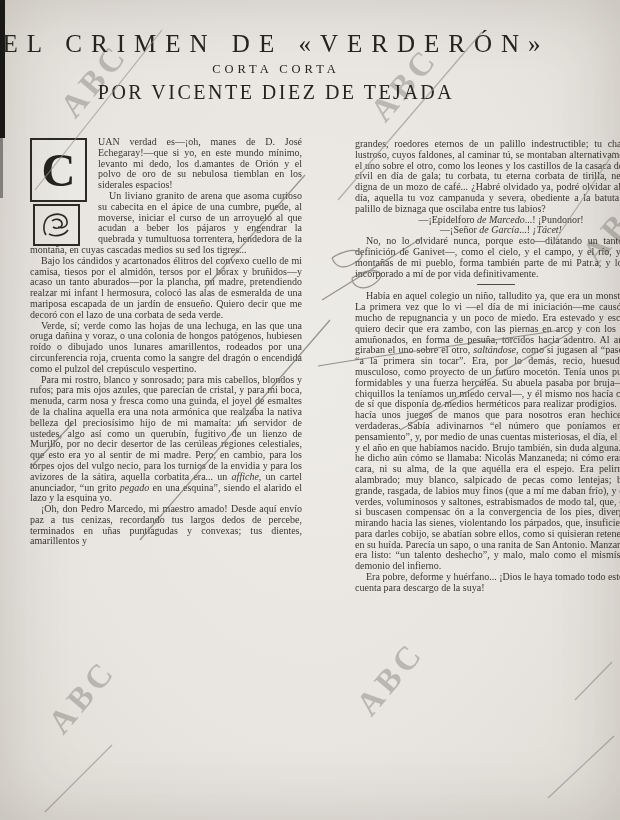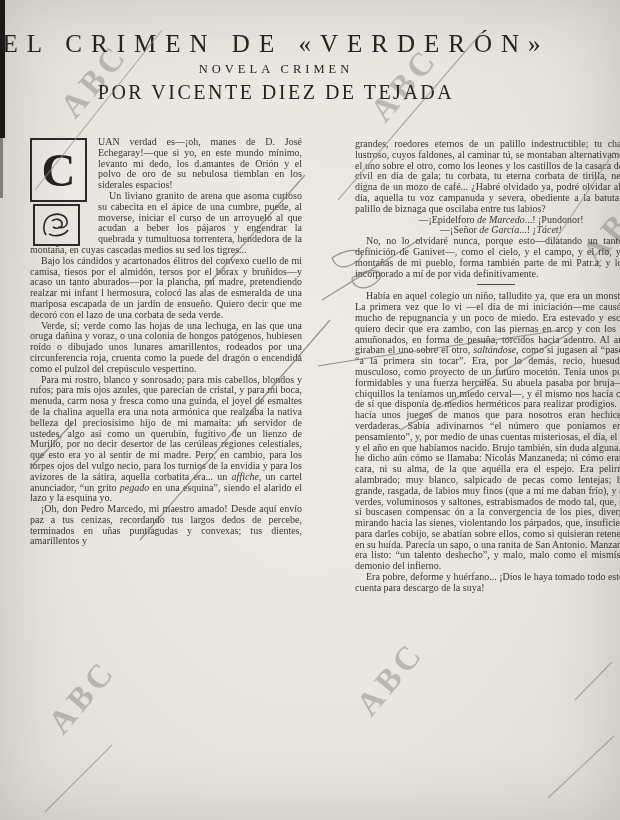--- a/index.html
+++ b/index.html
@@ -61,21 +61,21 @@
   <div class="edge-bar2"></div>
 
   <div class="wm wm1">ABC</div>
   <div class="wm wm2">ABC</div>
   <div class="wm wm3">ABC</div>
   <div class="wm wm4">ABC</div>
   <div class="wm wm5">ABC</div>
 
   <div class="header">
     <div class="title">EL CRIMEN DE «VERDERÓN»</div>
-    <div class="subtitle">NOVELA CRIMEN</div>
+    <div class="subtitle">CORTA CORTA</div>
     <div class="byline">POR VICENTE DIEZ DE TEJADA</div>
   </div>
 
   <div class="col col-left">
     <div class="dropcap-wrap">
       <div class="dropcap-box">
         <span class="dropcap-letter">C</span>
       </div>
       <div class="ornament-box">
         <svg width="33" height="28" viewBox="0 0 33 28">
@@ -83,21 +83,21 @@
             <path d="M6 24 C2 18 4 8 10 5 C18 1 26 4 27 10 C28 15 23 18 18 16"></path>
             <path d="M9 23 C14 26 24 25 28 19"></path>
             <path d="M12 10 C15 7 21 8 22 12 C23 16 17 19 13 16"></path>
           </g>
         </svg>
       </div>
     </div>
     <p class="noindent">UAN verdad es—¡oh, manes de D. José Echegaray!—que si yo, en este mundo mínimo, levanto mi dedo, los d.amantes de Orión y el polvo de oro de su nebulosa tiemblan en los siderales espacios!</p>
     <p>Un liviano granito de arena que asoma curioso su cabecita en el ápice de una cumbre, puede, al moverse, iniciar el curso de un arroyuelo al que acudan a beber los pájaros y engendrar la quebrada y tumultuosa torrentera, hendedora de la montaña, en cuyas cascadas medios su sed los tigres...</p>
     <p>Bajo los cándidos y acartonados élitros del convexo cuello de mi camisa, tiesos por el almidón, tersos por el bórax y bruñidos—y acaso un tanto aburados—por la plancha, mi madre, pretendiendo realzar mi infant l hermosura, colocó las alas de esmeralda de una mariposa escapada de un jardín de ensueño. Quiero decir que me decoró con el lazo de una corbata de seda verde.</p>
-    <p>Verde, sí; verde como las hojas de una lechuga, en las que una oruga dañina y voraz, o una colonia de hongos patógenos, hubiesen roído o dibujado unos lunares amarillentos, rodeados por una circunferencia roja, cruenta como la puede del dragón o encendida como el pulzol del crepúsculo vespertino.</p>
+    <p>Verde, sí; verde como las hojas de una lechuga, en las que una oruga dañina y voraz, o una colonia de hongos patógenos, hubiesen roído o dibujado unos lunares amarillentos, rodeados por una circunferencia roja, cruenta como la sangre del dragón o encendida como el pulzol del crepúsculo vespertino.</p>
     <p>Para mi rostro, blanco y sonrosado; para mis cabellos, blondos y rufos; para mis ojos azules, que parecían de cristal, y para mi boca, menuda, carm nosa y fresca como una guinda, el joyel de esmaltes de la chalina aquella era una nota armónica que realzaba la nativa belleza del preciosísimo hijo de mi mamaíta: un servidor de ustedes, algo así como un querubín, fugitivo de un lienzo de Murillo, por no decir desertor de las cerúleas regiones celestiales, que esto era yo al sentir de mi madre. Pero, en cambio, para los torpes ojos del vulgo necio, para los turnios de la envidia y para los avizores de la sátira, aquella corbatita era... un <i>affiche</i>, un cartel anunciador, “un grito <i>pegado</i> en una esquina”, siendo el alarido el lazo y la esquina yo.</p>
     <p>¡Oh, don Pedro Marcedo, mi maestro amado! Desde aquí envío paz a tus cenizas, recordando tus largos dedos de percebe, terminados en uñas puntiagudas y convexas; tus dientes, amarillentos y</p>
   </div>
 
   <div class="col col-right">
     <p class="noindent">grandes, roedores eternos de un palillo indestructible; tu chaqué lustroso, cuyos faldones, al caminar tú, se montaban alternativamente el uno sobre el otro, como los leones y los castillos de la casaca de un civil en día de gala; tu corbata, tu eterna corbata de tirilla, negra, digna de un mozo de café... ¿Habré olvidado ya, podré olvidar algún día, aquella tu voz campanuda y severa, obediente a la batuta del palillo de biznaga que oscilaba entre tus labios?</p>
     <p class="dialog">—¡Epidelforo <i>de Marcedo</i>...! ¡Pundonor!</p>
     <p class="dialog">—¡Señor <i>de García</i>...! <i>¡Tácet!</i></p>
     <p>No, no lo olvidaré nunca, porque esto—dilatando un tanto la definición de Ganivet—, como el cielo, y el campo, y el río, y las montañas de mi pueblo, forma también parte de mi Patr.a, y lo he incorporado a mí de por vida definitivamente.</p>
     <hr class="divider">

